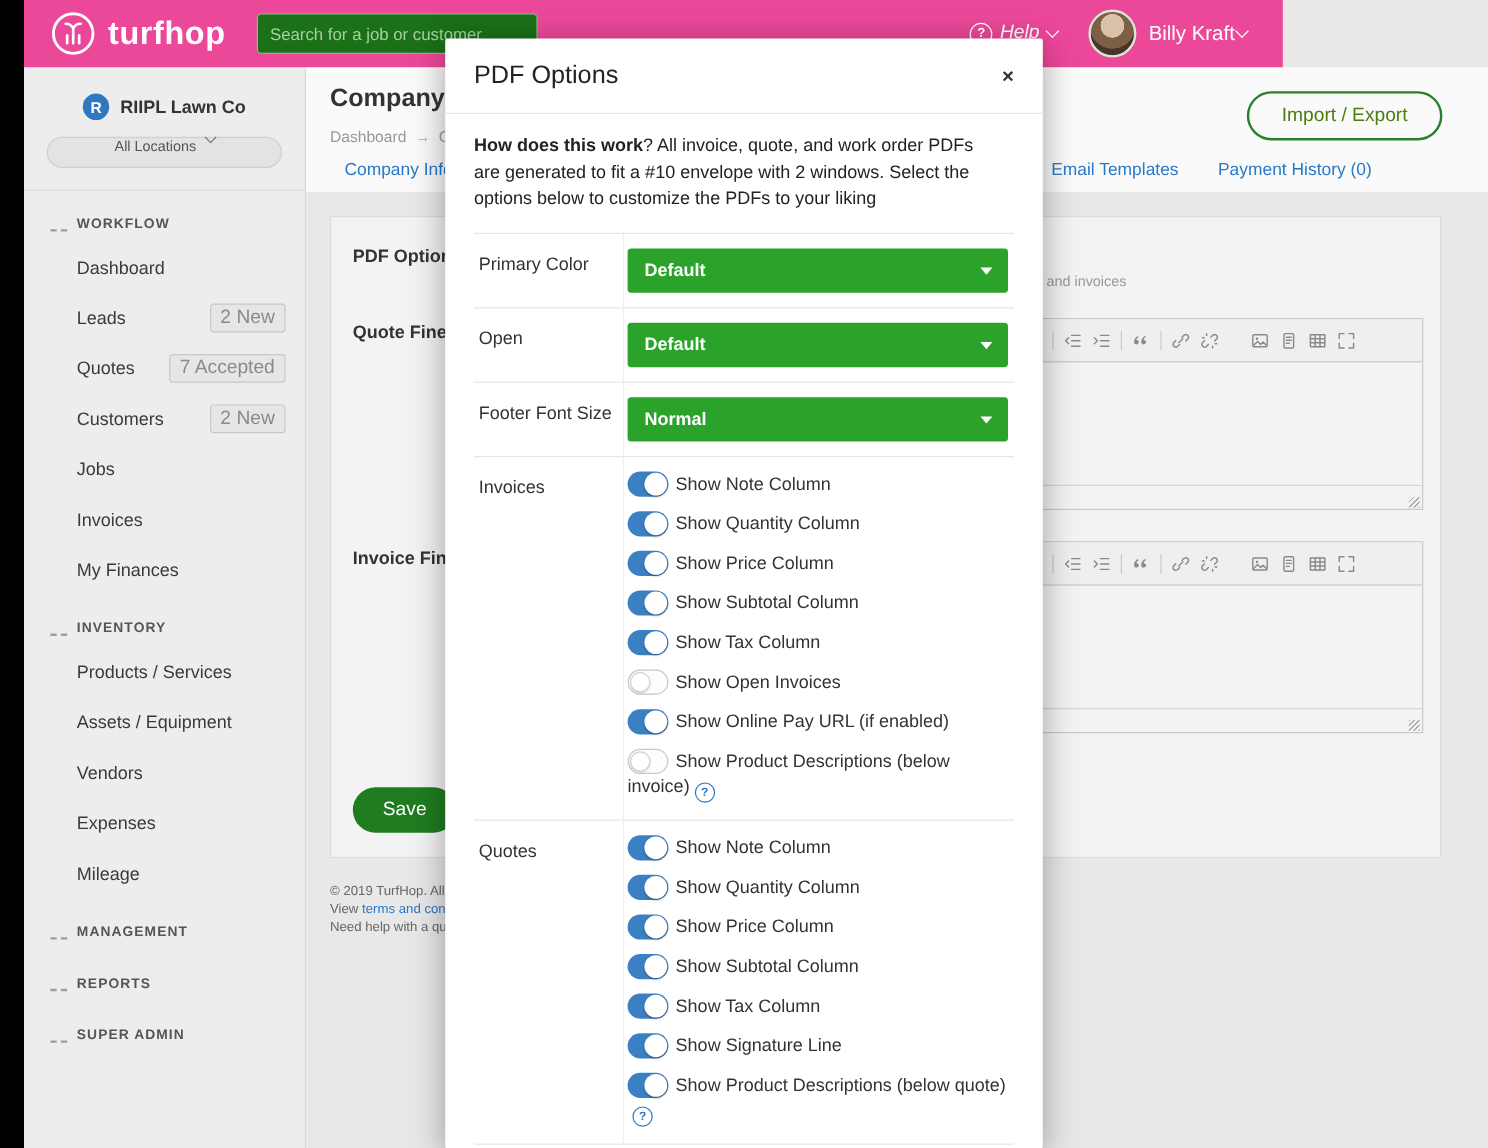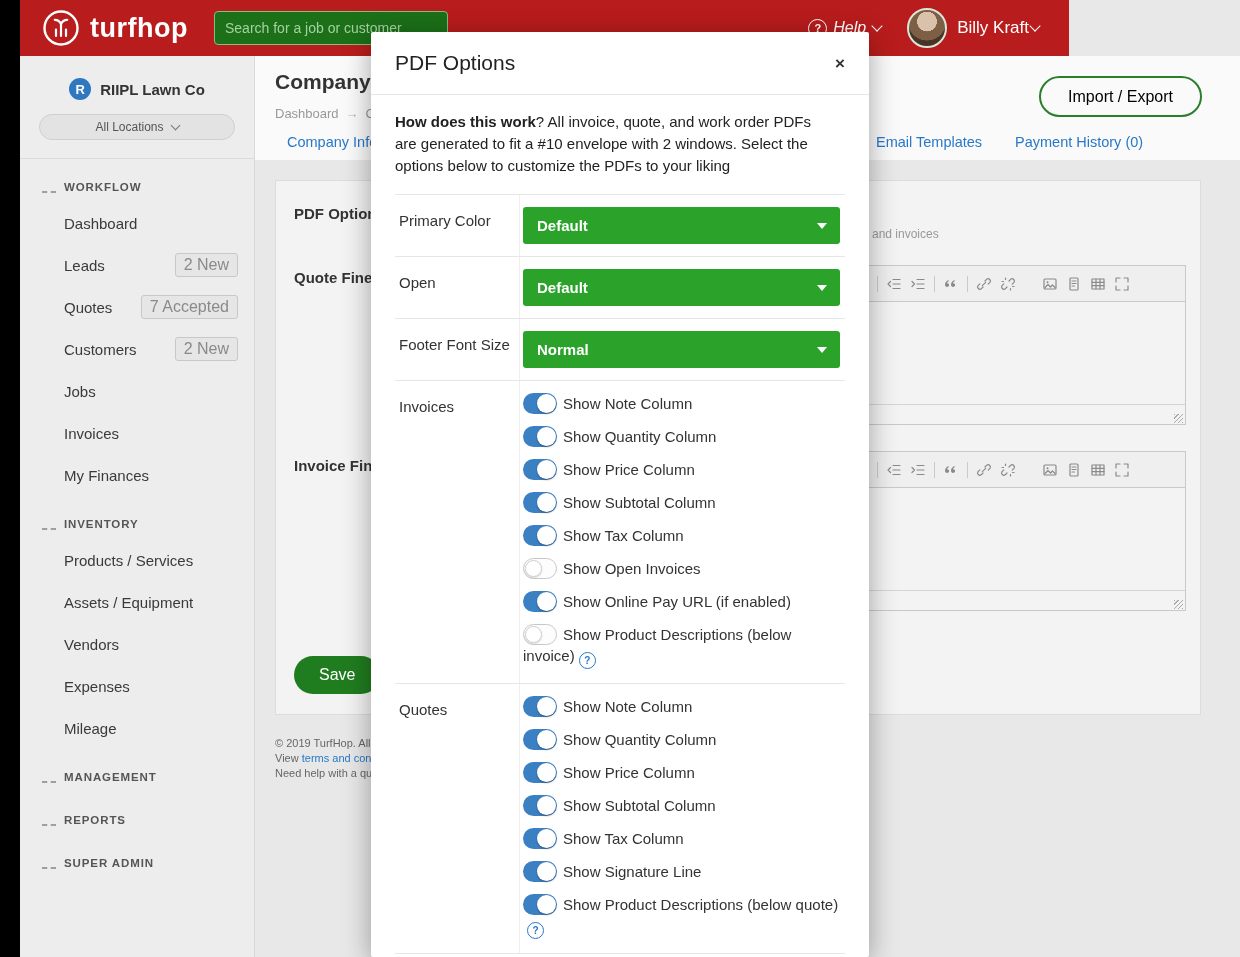--- a/index.html
+++ b/index.html
@@ -3,21 +3,21 @@
 <meta charset="utf-8">
 <style>
   html,body{margin:0;padding:0;background:#444;}
   .stage{position:relative;width:1240px;height:957px;overflow:hidden;background:#e8e8e8;
          font-family:"Liberation Sans",sans-serif;}
 
   
   .left-strip{position:absolute;left:0;top:0;width:20px;height:957px;background:#000;z-index:6;}
 
   
-  .topbar{position:absolute;left:20px;top:0;width:1049px;height:56px;background:#b91c1c;
+  .topbar{position:absolute;left:20px;top:0;width:1049px;height:56px;background:#ec4899;
           display:flex;align-items:center;z-index:5;}
   .logo{display:flex;align-items:center;gap:10px;margin-left:22px;}
   .logo-circle{width:38px;height:38px;display:flex;align-items:center;justify-content:center;}
   .brand-text{color:#fff;font-size:27px;font-weight:bold;letter-spacing:.5px;}
   .search-input{margin-left:26px;width:212px;height:32px;background:#1b7018;border:1px solid #86bb82;
           border-radius:4px;color:#d9ecd7;padding:0 10px;font-size:14px;outline:none;}
   .search-input::placeholder{color:#a6d0a2;}
   .topbar-right{margin-left:auto;display:flex;align-items:center;margin-right:30px;}
   .help-circle{width:17px;height:17px;border:1.5px solid #fff;border-radius:50%;color:#fff;
           font-size:11px;font-weight:bold;display:flex;align-items:center;justify-content:center;}
@@ -30,41 +30,41 @@
   .user-name{color:#fff;font-size:17px;margin-right:2px;}
 
   
   .sidebar{position:absolute;left:20px;top:56px;width:235px;height:901px;background:#ededed;
            border-right:1px solid #d9d9d9;z-index:4;box-sizing:border-box;}
   .company-row{display:flex;align-items:center;justify-content:center;gap:9px;padding-top:22px;}
   .company-badge{width:22px;height:22px;border-radius:50%;background:#2f78c0;color:#fff;font-size:13px;
            font-weight:bold;display:flex;align-items:center;justify-content:center;}
   .company-name{font-size:15px;color:#333;font-weight:600;}
   .location-pill{margin:14px auto 0;width:196px;height:26px;background:#e3e3e3;border:1px solid #cfcfcf;
-           border-radius:13px;display:flex;align-items:center;justify-content:center;gap:8px;
+           border-radius:13px;display:flex;align-items:flex-start;justify-content:center;gap:8px;
            font-size:12px;color:#555;box-sizing:border-box;cursor:pointer;}
   .sidebar-divider{margin-top:18px;border-bottom:1px solid #dadada;}
   .nav-section{margin-top:13px;}
   .nav-section-header{display:flex;align-items:flex-end;gap:8px;padding:9px 0 9px 22px;font-size:11.5px;
            font-weight:bold;color:#555;letter-spacing:.9px;cursor:pointer;}
   .dash-icon{width:14px;height:0;border-top:2px dashed #9f9f9f;}
   .nav-item{display:flex;align-items:center;padding:0 16px 0 44px;height:42px;font-size:15px;
            color:#3a3a3a;cursor:pointer;}
   .nav-badge{margin-left:auto;font-size:16px;color:#8a8a8a;background:#e6e6e6;border:1px solid #c8c8c8;
            border-radius:3px;padding:2px 8px;white-space:nowrap;}
 
   
   .main-header{position:absolute;left:255px;top:56px;width:985px;height:104px;background:#fafafa;z-index:1;}
   .page-title{position:absolute;left:20px;top:14px;margin:0;font-size:21px;font-weight:bold;color:#333;
            white-space:nowrap;}
   .breadcrumb{position:absolute;left:20px;top:50px;font-size:13px;color:#999;display:flex;gap:7px;
            white-space:nowrap;}
   .bc-arrow{color:#b3b3b3;}
   .import-export{position:absolute;right:38px;top:20px;height:41px;padding:0 27px;border:2px solid #2b7e2b;
-           border-radius:21px;color:#000000;font-size:16px;background:transparent;cursor:pointer;
+           border-radius:21px;color:#4d7c0f;font-size:16px;background:transparent;cursor:pointer;
            font-family:inherit;}
   .tab{position:absolute;top:78px;font-size:14.5px;color:#2878c8;cursor:pointer;white-space:nowrap;}
   .tab1{left:32px;} .tab2{left:621px;} .tab3{left:760px;}
 
   
   .panel{position:absolute;left:275px;top:180px;width:926px;height:535px;background:#f3f3f3;
            border:1px solid #dcdcdc;z-index:1;box-sizing:border-box;}
   .plabel{position:absolute;font-size:15px;font-weight:bold;color:#333;white-space:nowrap;}
   .lbl-pdf{left:18px;top:24px;} .lbl-quote{left:18px;top:88px;} .lbl-invoice{left:18px;top:276px;}
   .hint{position:absolute;left:596px;top:46px;font-size:12px;color:#999;white-space:nowrap;}

